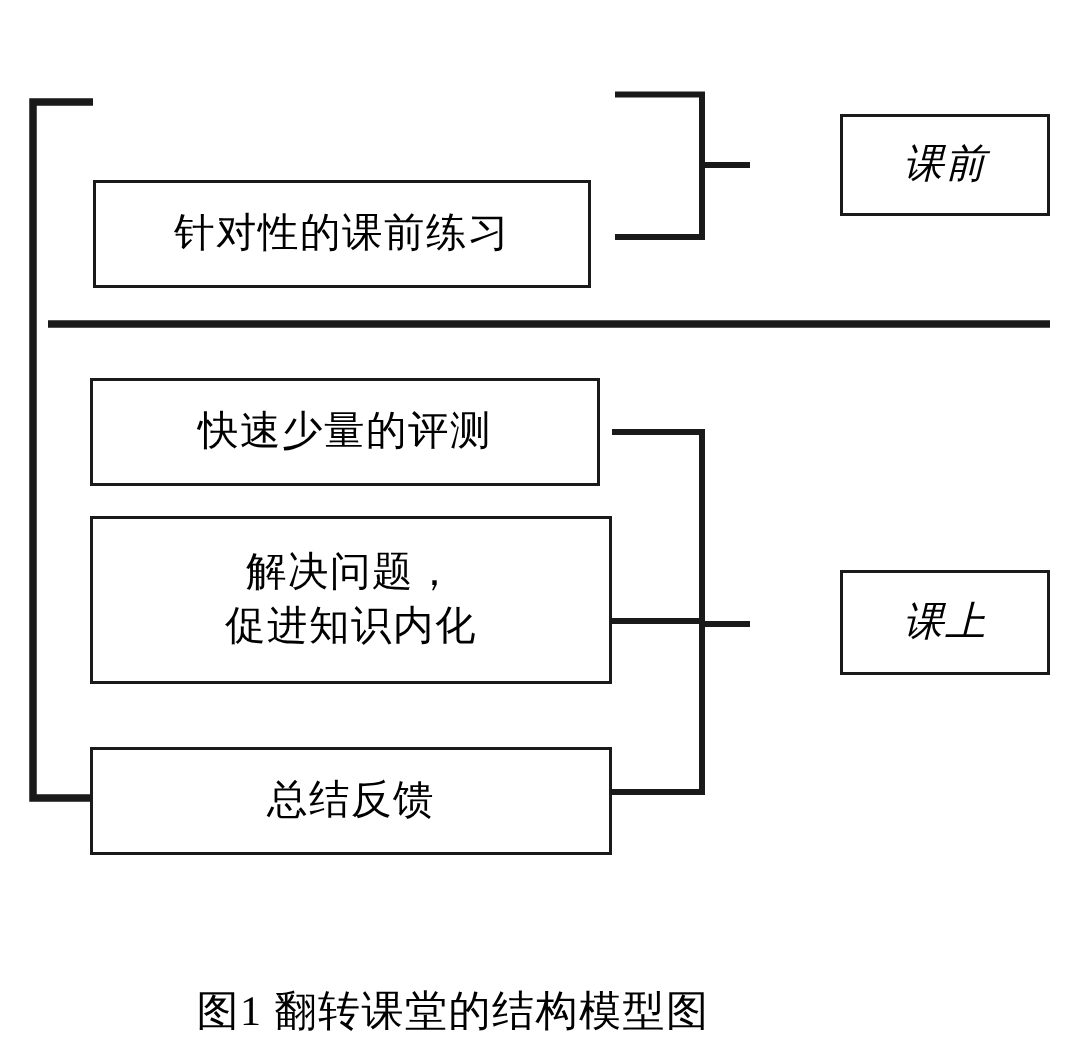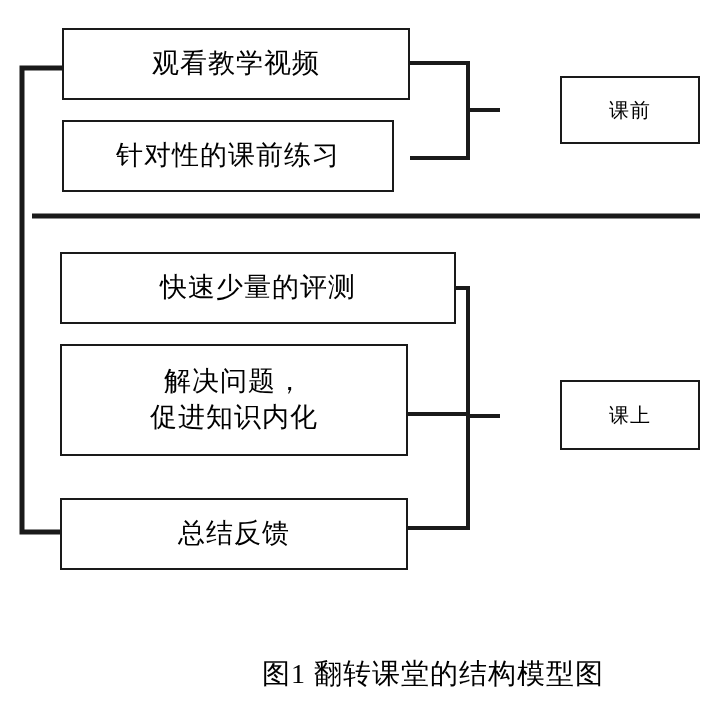--- a/index.html
+++ b/index.html
@@ -38,28 +38,29 @@
     align-items: center;
     justify-content: center;
     text-align: center;
     line-height: 1.32;
     font-size: 27px;
     letter-spacing: 1px;
     font-family: "Liberation Serif", "DejaVu Serif", serif;
     white-space: pre-line;
   }
   .phase-node {
-    font-size: 20px;
+    font-size: 27px;
+    font-style: italic;
   }
   .caption {
     position: absolute;
     left: 0;
     top: 655px;
     width: 604px;
-    text-align: right;
+    text-align: center;
     font-size: 28px;
     letter-spacing: 1px;
     font-family: "Liberation Serif", "DejaVu Serif", serif;
   }
 </style>
 </head>
 <body>
 
 <div id="diagram-root">
 
@@ -70,27 +71,26 @@
     <path d="M 410 63 L 468 63 L 468 110 L 500 110" fill="none" stroke="#1a1a1a" stroke-width="4"></path>
     <path d="M 410 158 L 468 158 L 468 110" fill="none" stroke="#1a1a1a" stroke-width="4"></path>
 
     <line x1="32" y1="216" x2="700" y2="216" stroke="#1a1a1a" stroke-width="5"></line>
 
     <path d="M 408 288 L 468 288 L 468 416 L 500 416" fill="none" stroke="#1a1a1a" stroke-width="4"></path>
     <path d="M 408 414 L 468 414" fill="none" stroke="#1a1a1a" stroke-width="4"></path>
     <path d="M 408 528 L 468 528 L 468 416" fill="none" stroke="#1a1a1a" stroke-width="4"></path>
   </svg>
 
-  <div class="node" style="left:62px; top:28px; width:348px; height:72px;">观看教学视频</div>
 
   <div class="node" style="left:62px; top:120px; width:332px; height:72px;">针对性的课前练习</div>
 
   <div class="node phase-node" style="left:560px; top:76px; width:140px; height:68px;">课前</div>
 
-  <div class="node" style="left:60px; top:252px; width:396px; height:72px;">快速少量的评测</div>
+  <div class="node" style="left:60px; top:252px; width:340px; height:72px;">快速少量的评测</div>
 
   <div class="node" style="left:60px; top:344px; width:348px; height:112px;">解决问题，
 促进知识内化</div>
 
   <div class="node phase-node" style="left:560px; top:380px; width:140px; height:70px;">课上</div>
 
   <div class="node" style="left:60px; top:498px; width:348px; height:72px;">总结反馈</div>
 
   <div class="caption">图1  翻转课堂的结构模型图</div>
 

